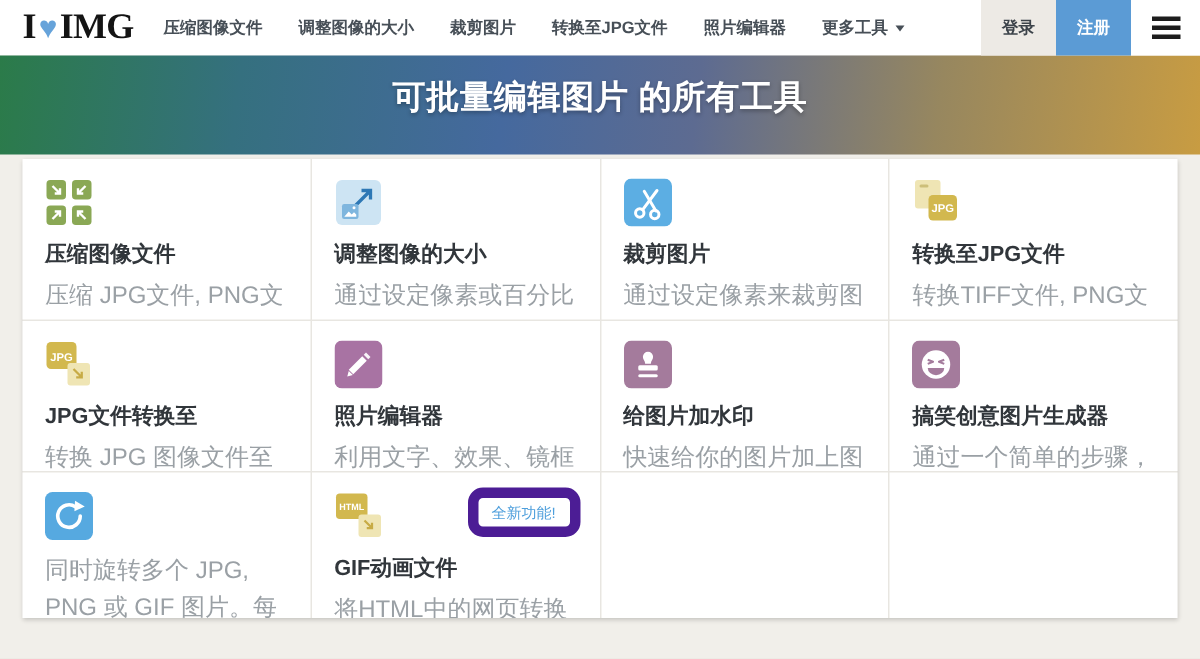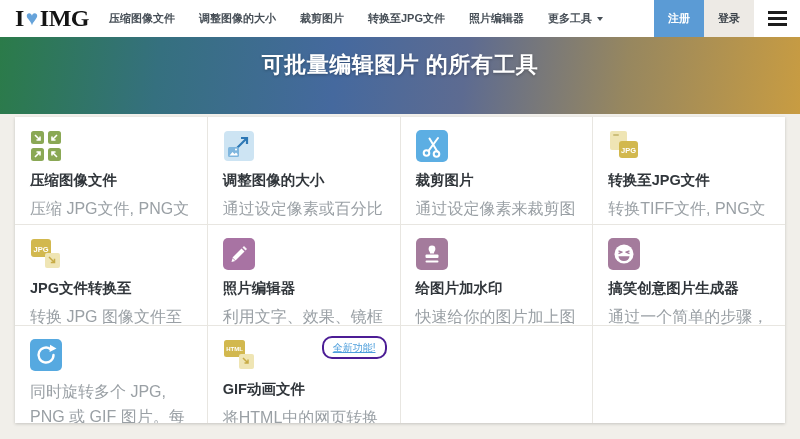--- a/index.html
+++ b/index.html
@@ -30,21 +30,21 @@
   .btn { display:flex; align-items:center; padding:0 14px;
     font-size:11px; font-weight:700; cursor:pointer; }
   .btn-login { background:#edeae5; color:#3c434a; }
   .btn-register { background:#5b9bd5; color:#fff; }
   .hamburger { width:46px; background:#fff; display:flex; flex-direction:column;
     justify-content:center; align-items:center; gap:3.5px; cursor:pointer; }
   .hamburger .bar { width:19px; height:2.5px; background:#1d1d1d; }
 
   
   .hero {
-    height:77px; padding-top:13px; text-align:center;
+    height:66px; padding-top:13px; text-align:center;
     background:linear-gradient(97deg,#2b7b49 0%,#35707f 20%,#45699e 42%,
                #5d6b91 58%,#97875f 78%,#c89c42 100%);
   }
   .hero-title { margin:0; color:#fff; font-size:22px; font-weight:bold;
     letter-spacing:0.5px; text-shadow:0 1px 3px rgba(0,0,0,.3); }
   .hero-subtitle { margin:6px 0 0; color:#eef3f7; font-size:12.5px;
     text-shadow:0 1px 2px rgba(0,0,0,.3); }
 
   
   .cards {
@@ -55,22 +55,22 @@
     gap:1px; background:#e8e6e1;
     box-shadow:0 1px 3px rgba(0,0,0,.18);
   }
   .card { background:#fff; padding:13px 15px 0; position:relative;
     overflow:hidden; cursor:pointer; }
   .card-empty { cursor:default; }
   .card-icon { height:32px; margin-bottom:9px; }
   .card-title { margin:0 0 7px; font-size:14.5px; font-weight:700; color:#31363b; }
   .card-desc { margin:0; font-size:16px; line-height:1.55; color:#9aa0a5; }
   .badge { position:absolute; top:10px; right:13px; background:#fff;
-    font-size:10px; color:#4e9fdc; border:2px solid #4c1d95;
-    border-radius:10px; padding:2.5px 9px;text-decoration:underline; }
+    font-size:10px; color:#4e9fdc; border:7px solid #4c1d95;
+    border-radius:10px; padding:2.5px 9px; }
 </style>
 </head>
 <body>
 
 <div class="header">
   <div class="logo">
     <span>I</span>
     <span class="heart">♥</span>
     <span>IMG</span>
   </div>
@@ -89,22 +89,22 @@
     </div>
     <div class="nav-item">
       <span>照片编辑器</span>
     </div>
     <div class="nav-item">
       <span>更多工具</span>
       <span class="caret"></span>
     </div>
   </div>
   <div class="header-right">
+    <div class="btn btn-login">登录</div>
     <div class="btn btn-register">注册</div>
-    <div class="btn btn-login">登录</div>
     <div class="hamburger">
       <div class="bar"></div>
         <div class="bar"></div>
         <div class="bar"></div>
     </div>
   </div>
 </div>
 
 <div class="hero">
   <h1 class="hero-title">可批量编辑图片 的所有工具</h1>

